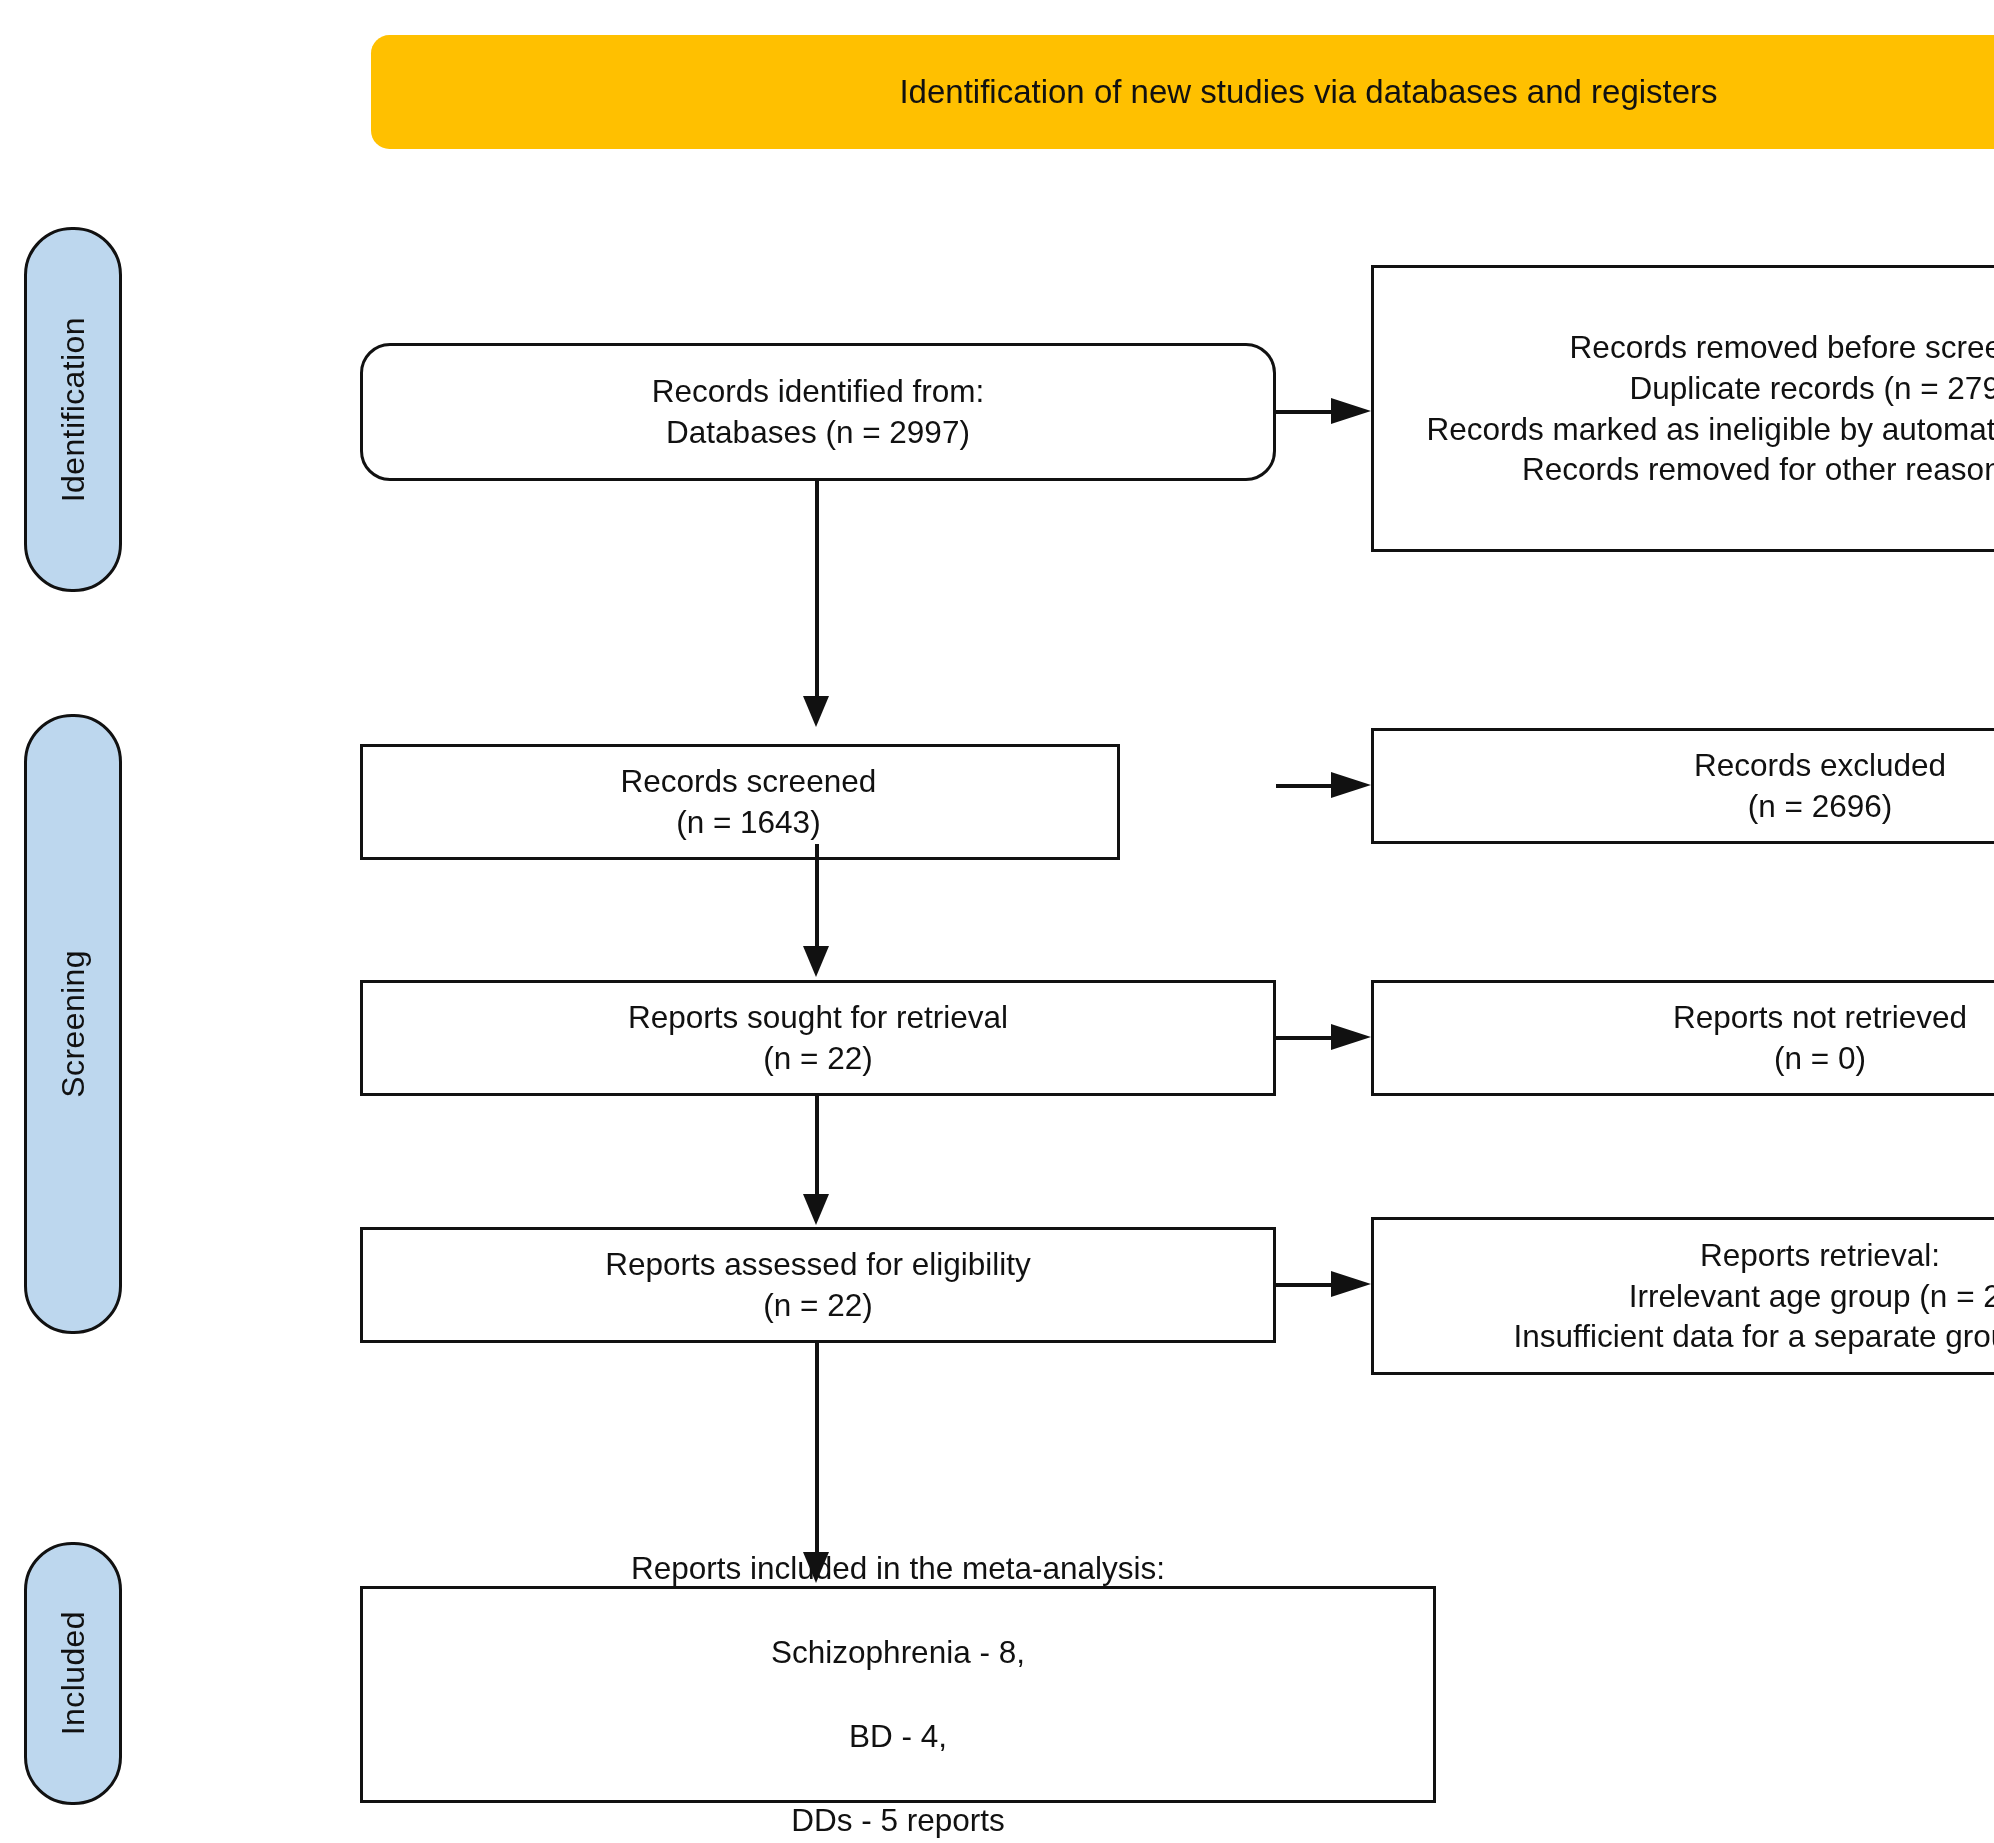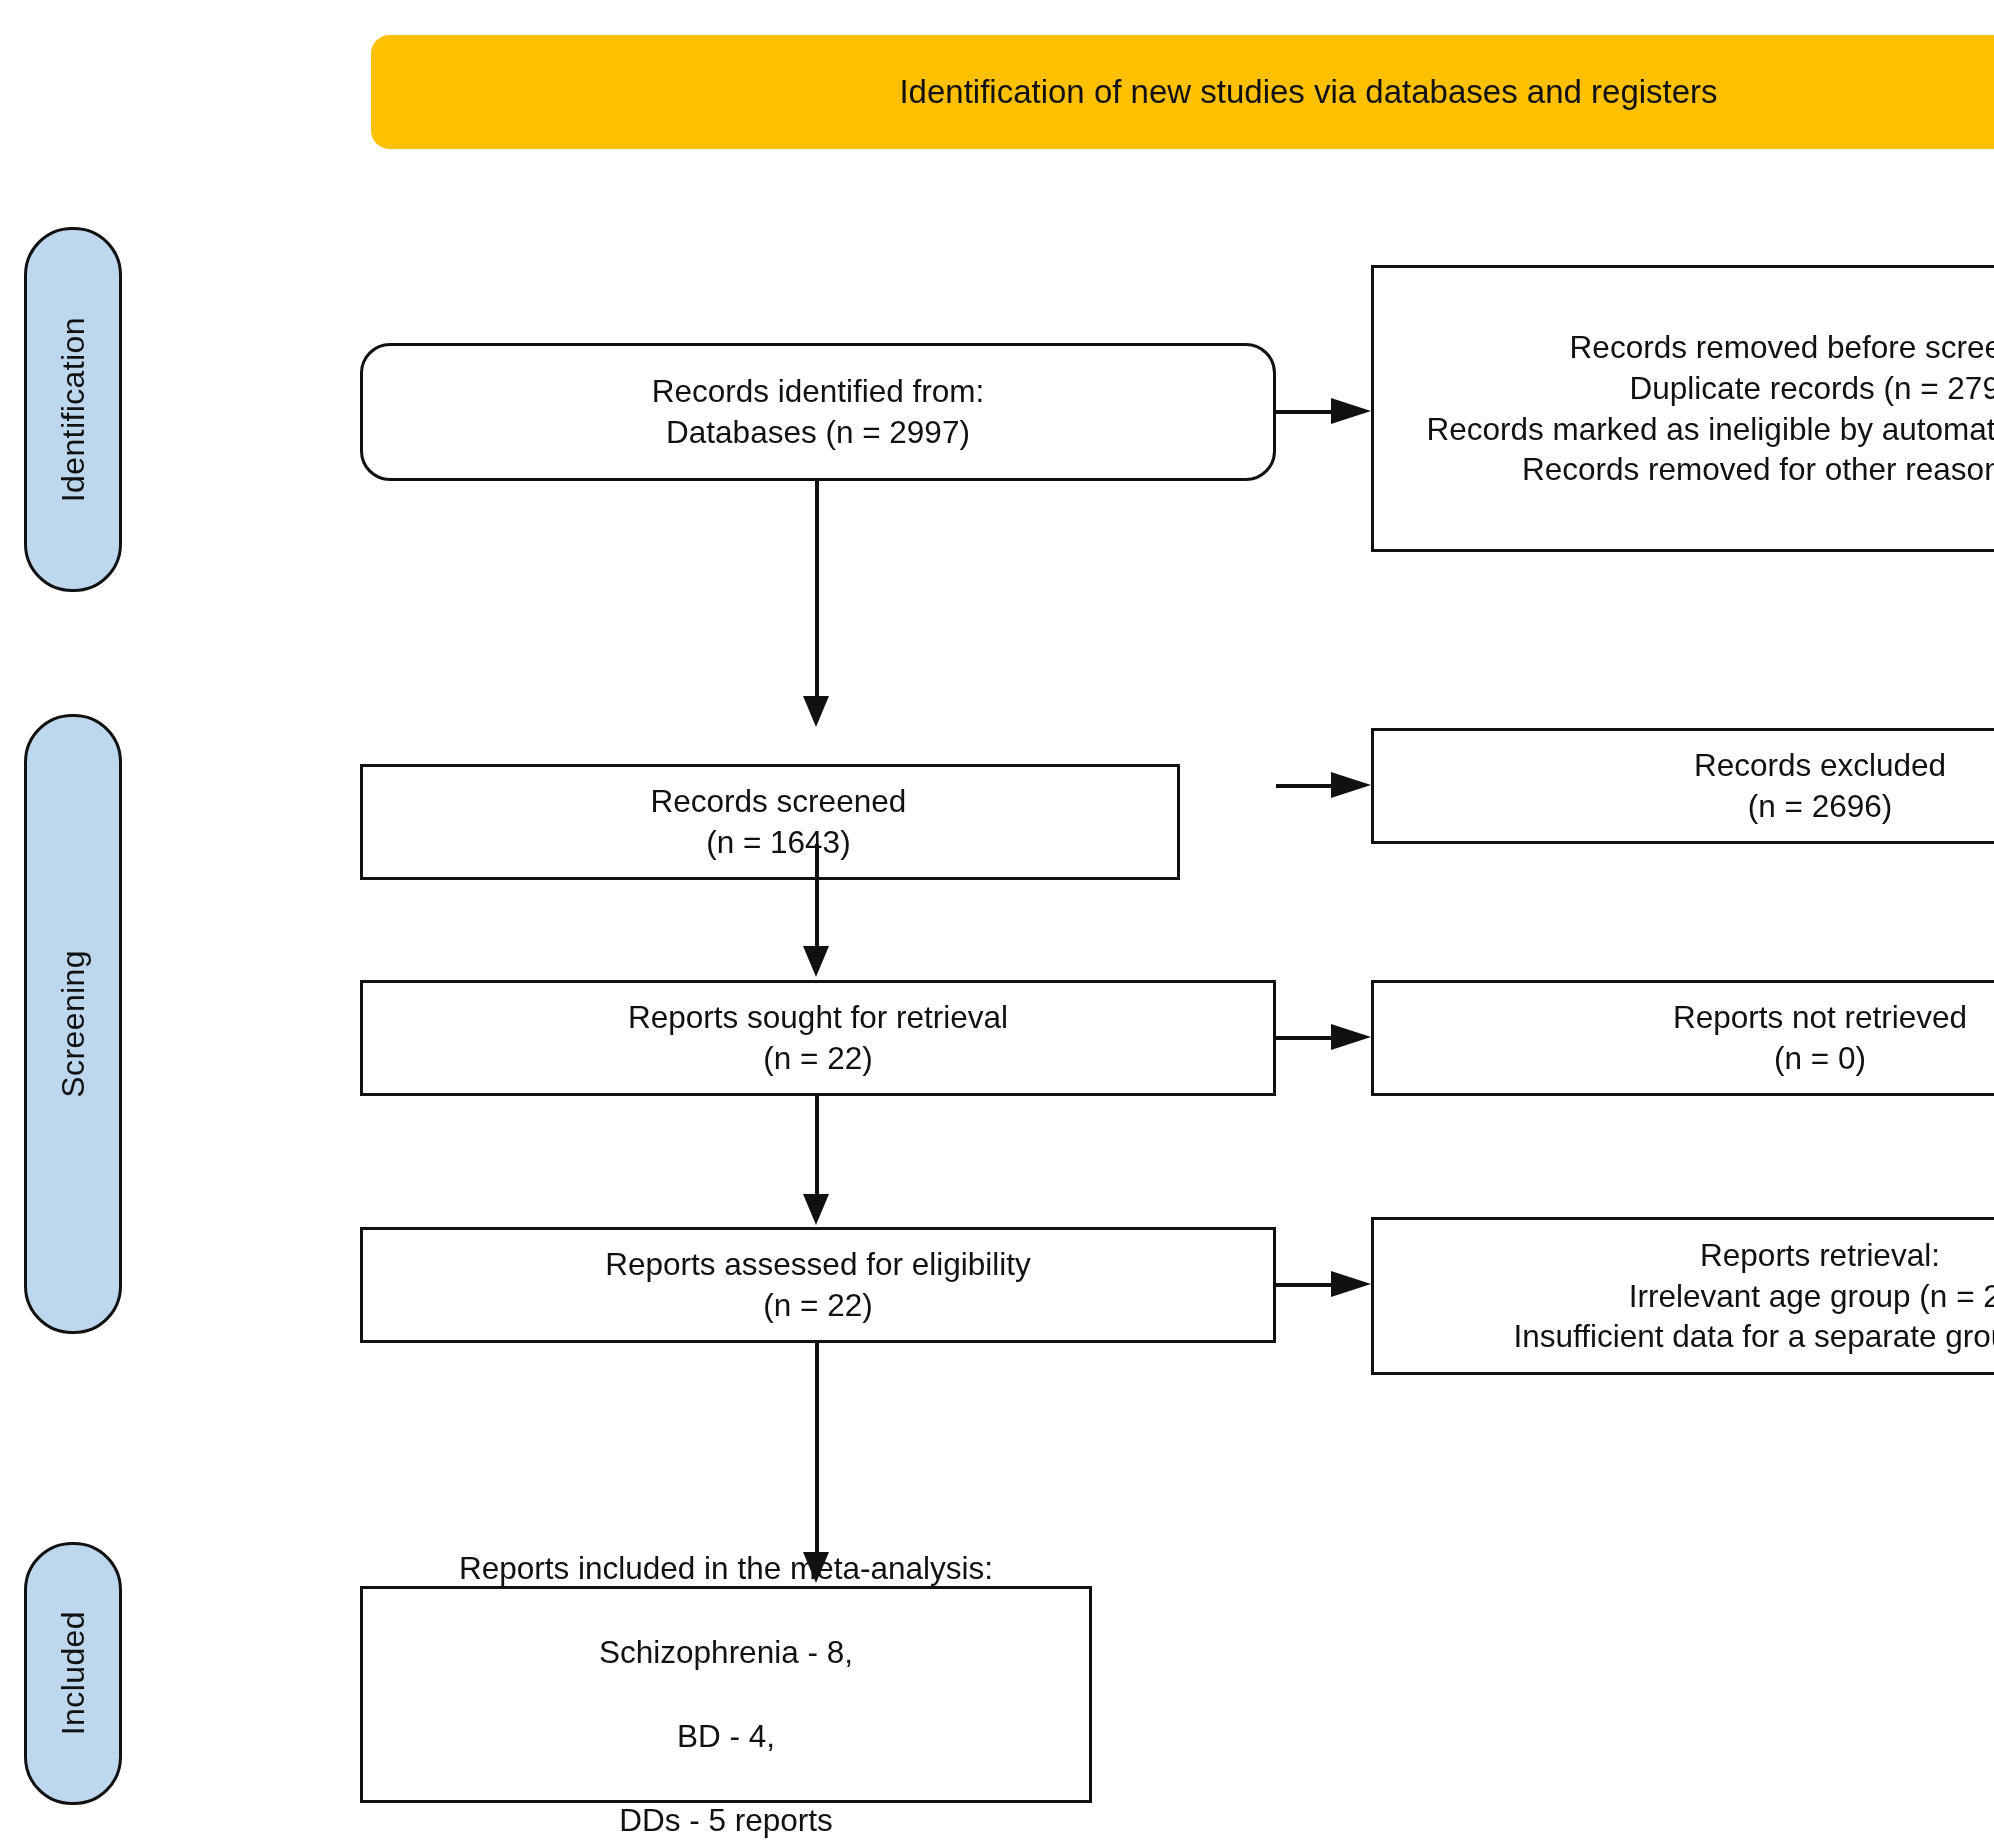--- a/index.html
+++ b/index.html
@@ -83,24 +83,24 @@
     font-size: 31.5px;
     line-height: 1.30;
     text-align: center;
     color: #111111;
     white-space: nowrap;
   }
   .flow-line.wrap { white-space: normal; }
 
   
   #box-identified { left: 360px;  top: 343px;  width: 916px; height: 138px; border-radius: 30px; }
-  #box-screened   { left: 360px;  top: 764px; width: 820px; height: 116px; padding-left: 28px; }
+  #box-screened   { left: 360px;  top: 744px; width: 760px; height: 116px; padding-left: 28px; }
   #box-sought     { left: 360px;  top: 980px; width: 916px; height: 116px; }
   #box-assessed   { left: 360px;  top: 1227px; width: 916px; height: 116px; align-items: center; }
-  #box-included   { left: 360px;  top: 1586px; width: 732px; height: 217px; gap: 43px; }
+  #box-included   { left: 360px;  top: 1586px; width: 1076px; height: 217px; gap: 43px; }
 
   
   #box-removed        { left: 1371px; top: 265px;  width: 898px; height: 287px; }
   #box-rec-excluded   { left: 1371px; top: 728px; width: 898px; height: 116px; }
   #box-not-retrieved  { left: 1371px; top: 980px; width: 898px; height: 116px; }
   #box-rep-excluded   { left: 1371px; top: 1217px; width: 898px; height: 158px; }
 
   
   .v-line {
     position: absolute;

